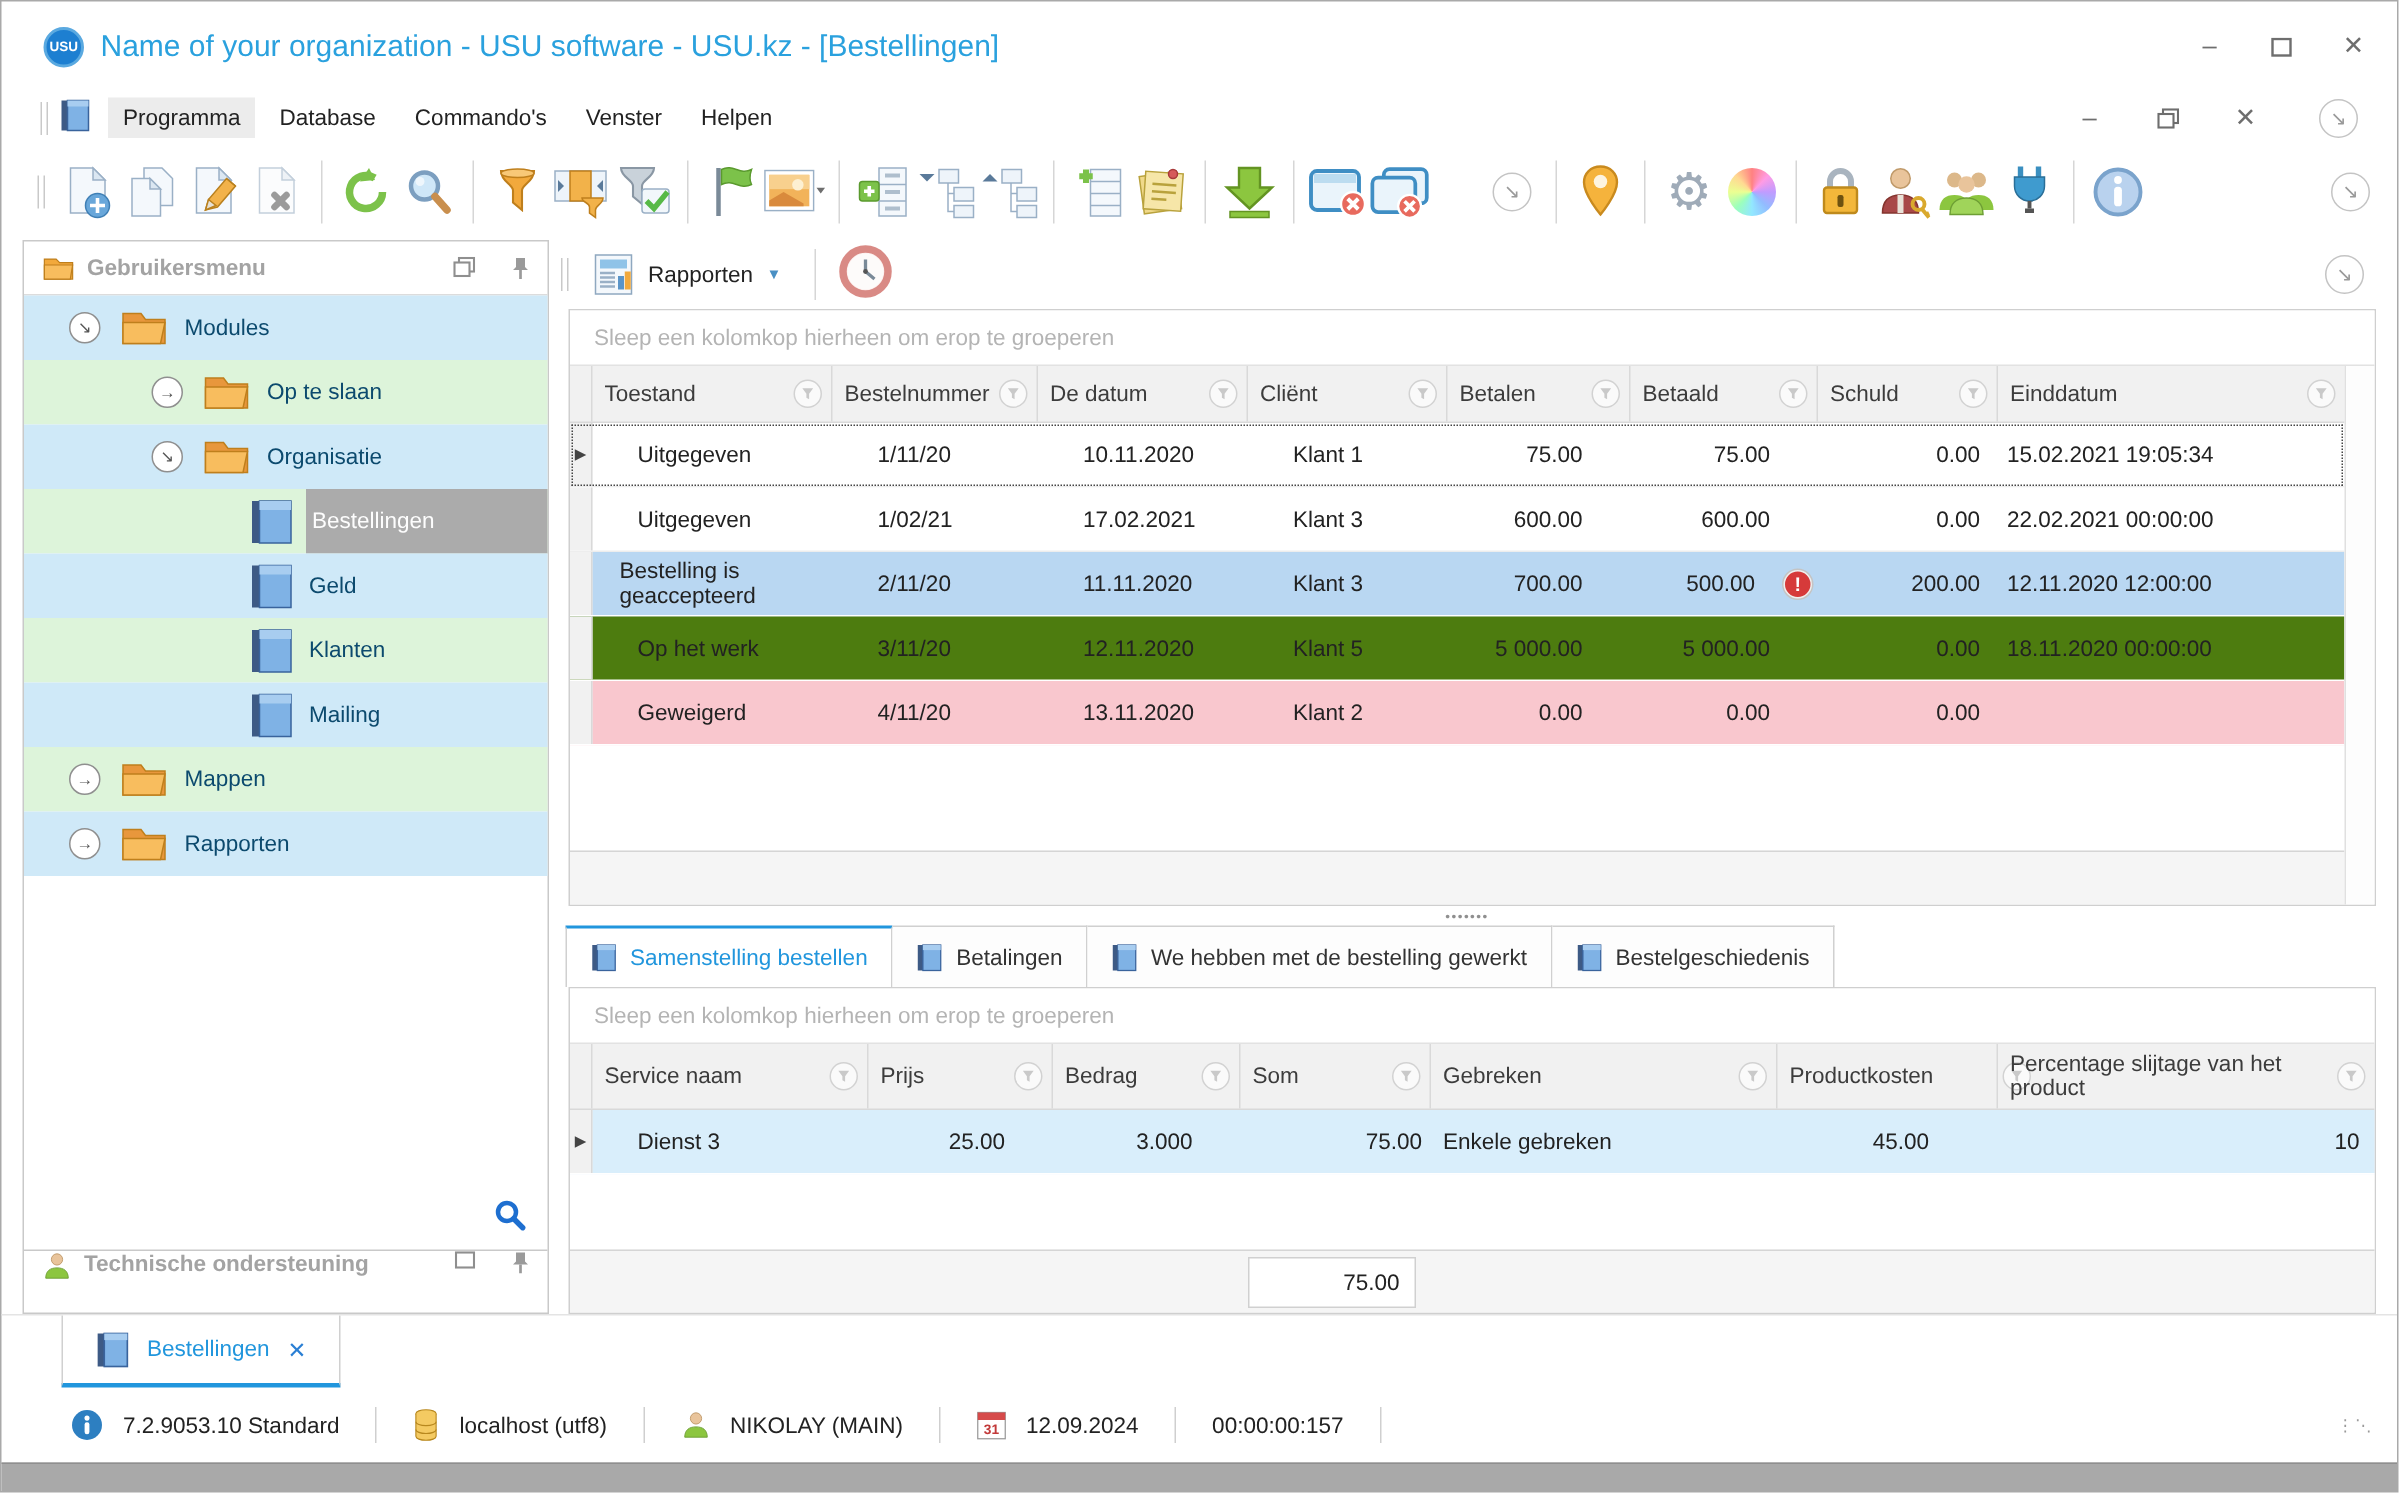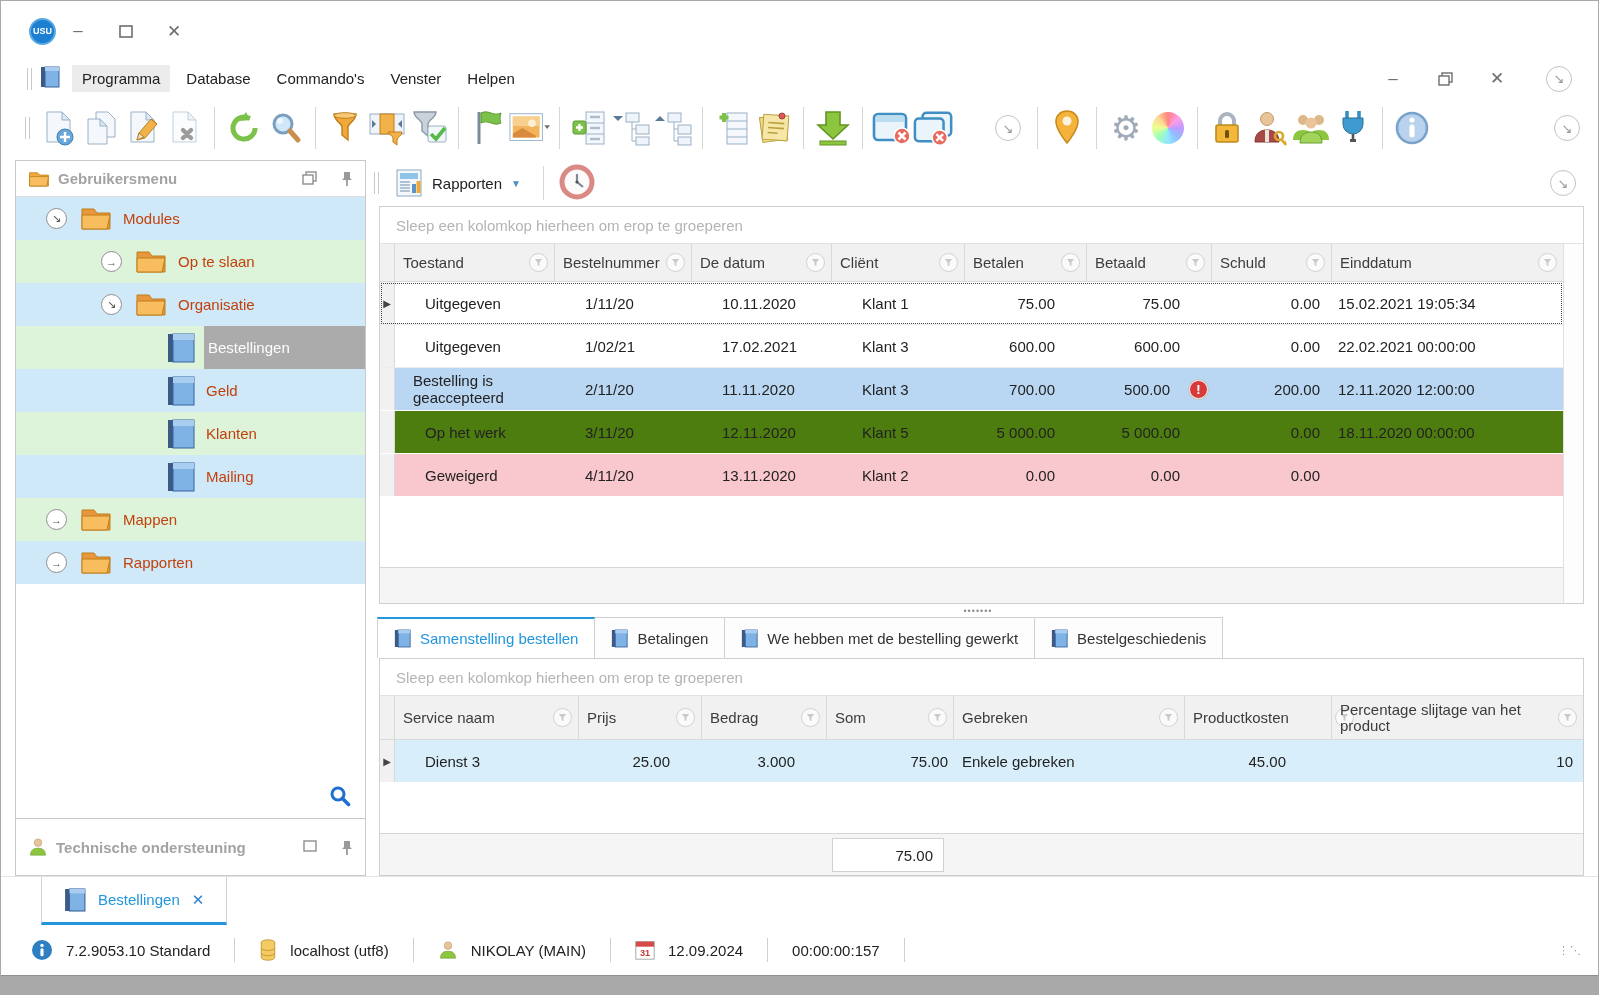--- a/index.html
+++ b/index.html
@@ -37,26 +37,26 @@
   
   .sidebar { width:351px; display:flex; flex-direction:column; border:1px solid #c9c9c9; background:#fff; }
   .sb-header { height:36px; display:flex; align-items:center; padding:0 12px; border-bottom:1px solid #dcdcdc; color:#a3a3a3; font-weight:bold; }
   .sb-header .hdr-label { flex:1; margin-left:8px; }
   .sb-hicons { display:flex; gap:24px; color:#8f8f8f; }
   .tree { display:flex; flex-direction:column; }
   .tree-row { height:43px; display:flex; align-items:center; }
   .tree-row.blue { background:#cfe9f8; }
   .tree-row.green { background:#ddf4da; }
   .expander { width:21px; height:21px; border:1px solid #8f8f8f; border-radius:50%; background:#fff; color:#555; font-size:11px; display:flex; align-items:center; justify-content:center; flex:0 0 auto; }
-  .tree-label { margin-left:10px; color:#c2410c; }
+  .tree-label { margin-left:10px; color:#0c4a6e; }
   .sel-wrap { flex:1; align-self:stretch; display:flex; align-items:center; background:#ababab; margin-left:8px; }
   .sel-wrap .tree-label { color:#fdfdfd; margin-left:4px; }
   .tree-rest { flex:1; position:relative; }
   .tree-search { position:absolute; right:14px; bottom:8px; }
-  .support { height:57px; border-top:1px solid #c9c9c9; display:flex; align-items:center; padding:0 12px; color:#a3a3a3; font-weight:bold; }
+  .support { height:42px; border-top:1px solid #c9c9c9; display:flex; padding:0 12px; color:#a3a3a3; font-weight:bold; }
   .support .hdr-label { flex:1; margin-left:8px; }
 
   
   .main { flex:1; display:flex; flex-direction:column; padding:0 14px 0 6px; min-width:0; }
   .report-bar { height:46px; display:flex; align-items:center; padding-left:2px; }
   .report-btn { display:flex; align-items:center; gap:9px; padding:4px 8px; }
   .report-btn .lbl { color:#222; }
   .caret { color:#4a90c4; font-size:10px; }
   .rb-sep { width:1px; height:34px; background:#d6d6d6; margin:0 14px; }
   .report-bar .overflow-btn { margin-left:auto; }
@@ -107,35 +107,36 @@
   .summary-band { height:42px; background:#f5f5f5; border-top:1px solid #d5d5d5; position:relative; }
   .summary-box { position:absolute; left:452px; top:4px; width:112px; height:34px; background:#fff; border:1px solid #d0d0d0; display:flex; align-items:center; justify-content:flex-end; padding-right:10px; color:#222; }
 
   
   .mdi-row { height:49px; display:flex; align-items:stretch; padding-left:40px; border-top:1px solid #e4e4e4; }
   .mdi-tab { display:flex; align-items:center; gap:12px; padding:0 22px; border:1px solid #d0d0d0; border-top:none; border-bottom:3px solid #2196dd; background:#fff; }
   .mdi-tab .lbl { color:#2196dd; }
   .mdi-close { color:#2a7fd4; font-weight:bold; font-size:15px; }
 
   
-  .statusbar { height:50px; display:flex; align-items:center; padding:0 16px 0 30px; gap:14px; }
+  .statusbar { height:50px; display:flex; align-items:center; padding:0 16px 0 30px; gap:14px;margin-left:16px; }
   .sb-item { display:flex; align-items:center; gap:13px; color:#222; }
   .sb-sep { width:1px; height:24px; background:#cfcfcf; margin:0 10px; }
   .size-grip { margin-left:auto; color:#9a9a9a; font-size:11px; letter-spacing:1px; }
   .win-bottom { height:19px; background:#a9a9a9; border-top:1px solid #8f8f8f; }
 
   svg text { font-family:"Liberation Sans",sans-serif; }
 </style>
 </head>
 <body>
 
 <div class="window">
 
   <div class="titlebar">
     <span class="logo">USU</span>
+    <span class="title">Name of your organization - USU software - USU.kz - [Bestellingen]</span>
     <div class="win-controls">
       <span class="wc">–</span>
       <span class="wc">
           <svg width="14" height="13">
             <rect x="1" y="1" width="12" height="11" fill="none" stroke="#6e6e6e" stroke-width="1.6"></rect>
           </svg>
         </span>
       <span class="wc">✕</span>
     </div>
   </div>

